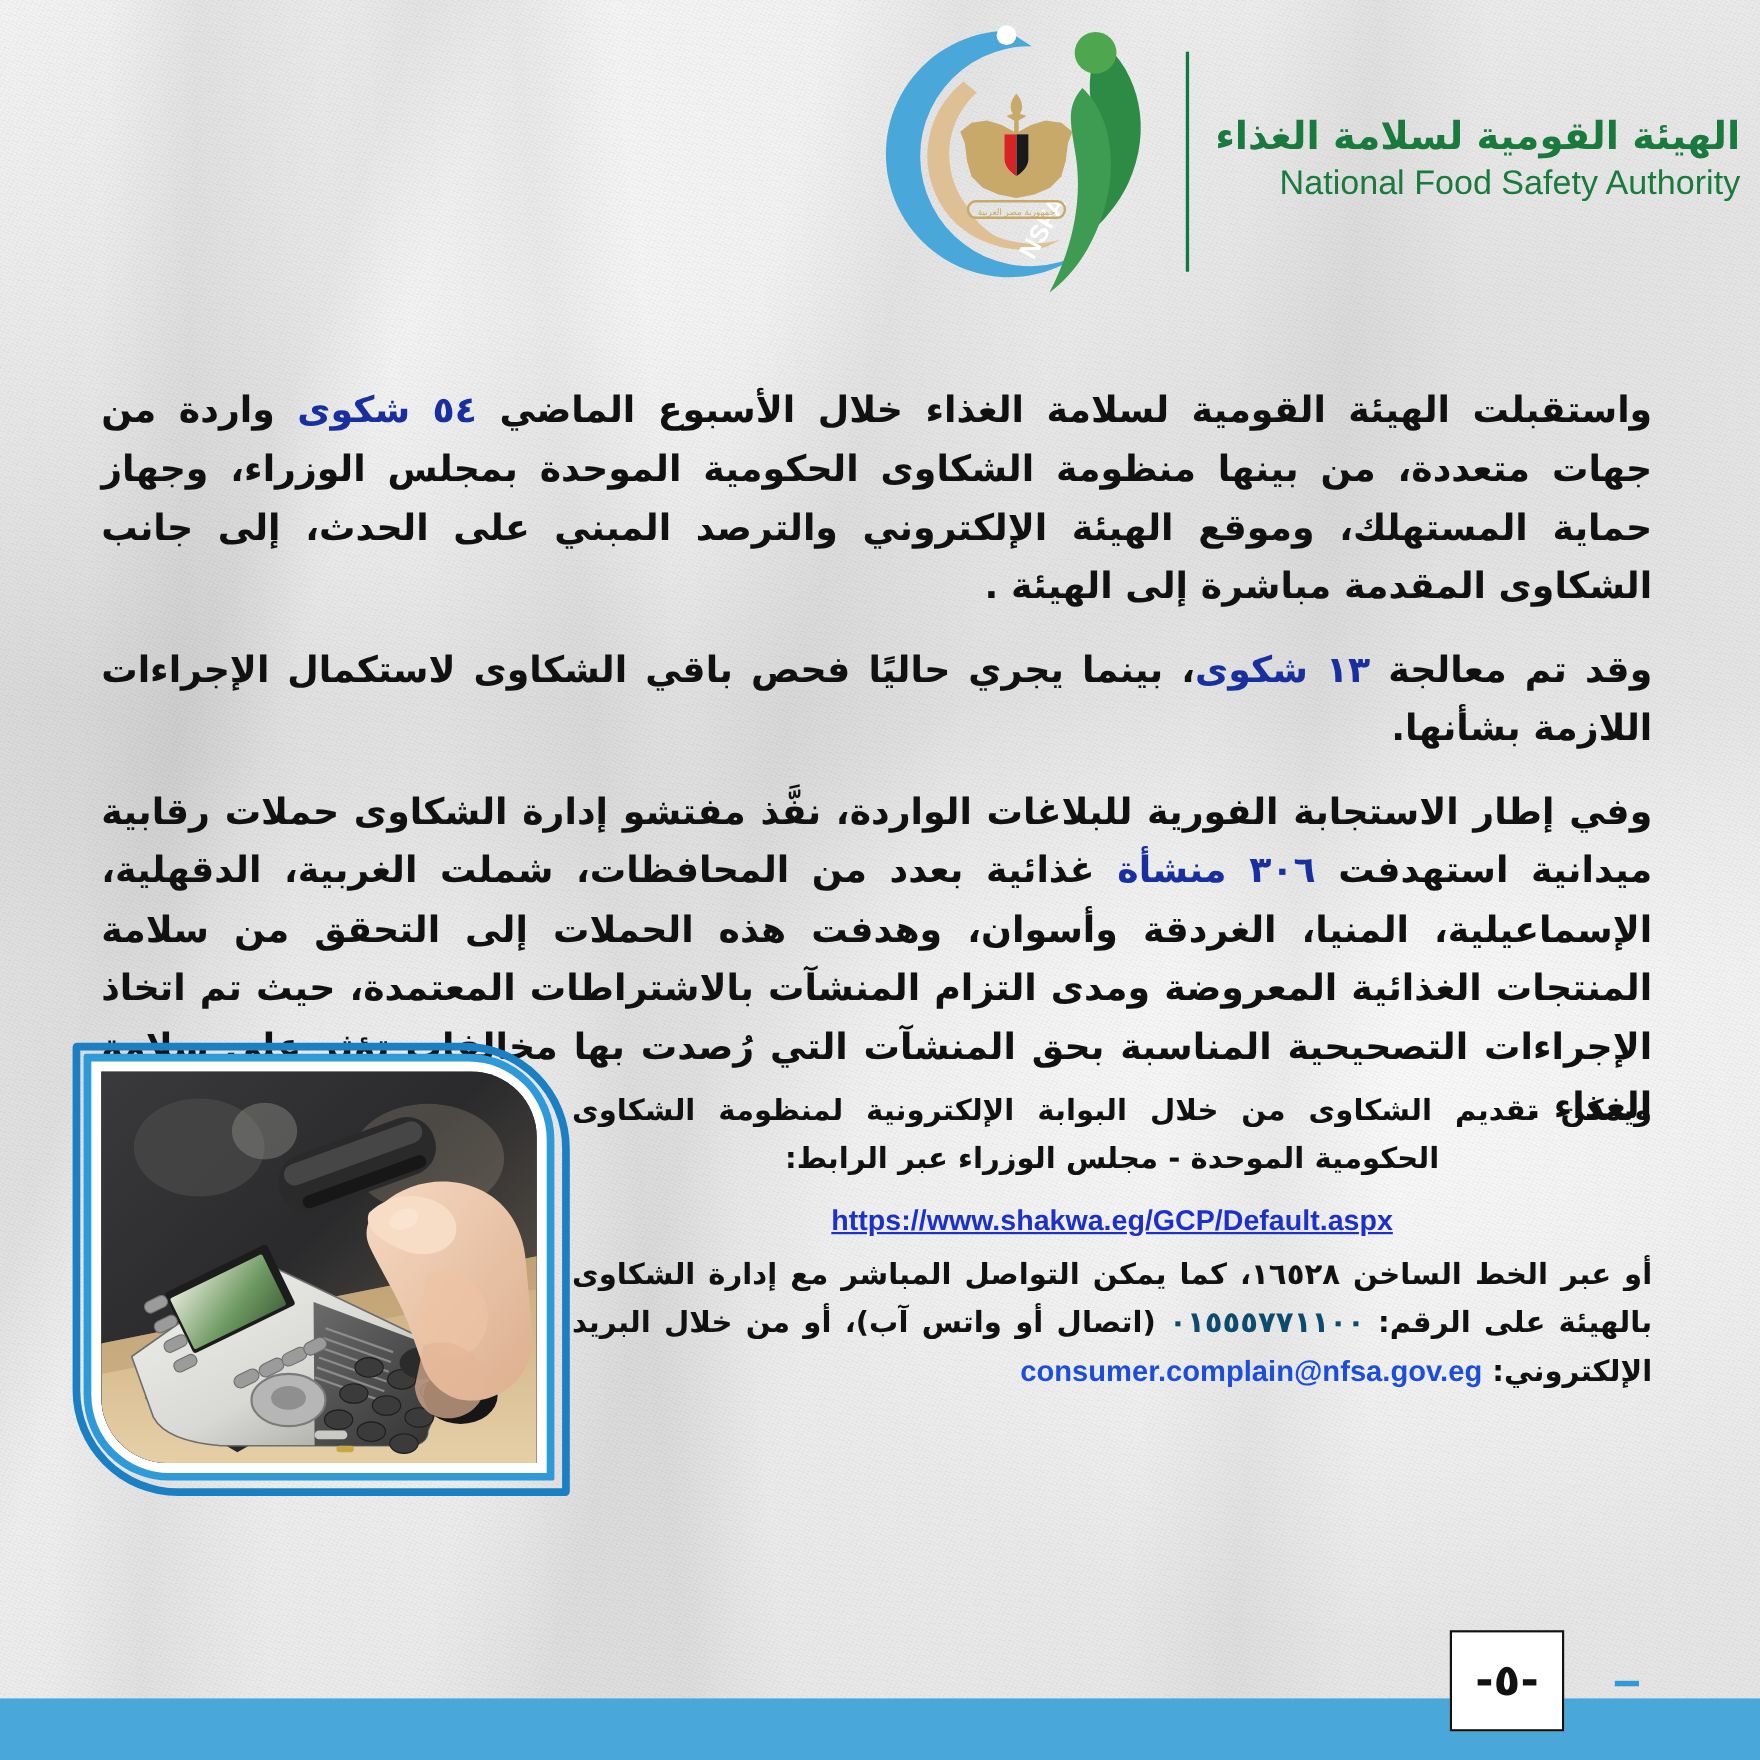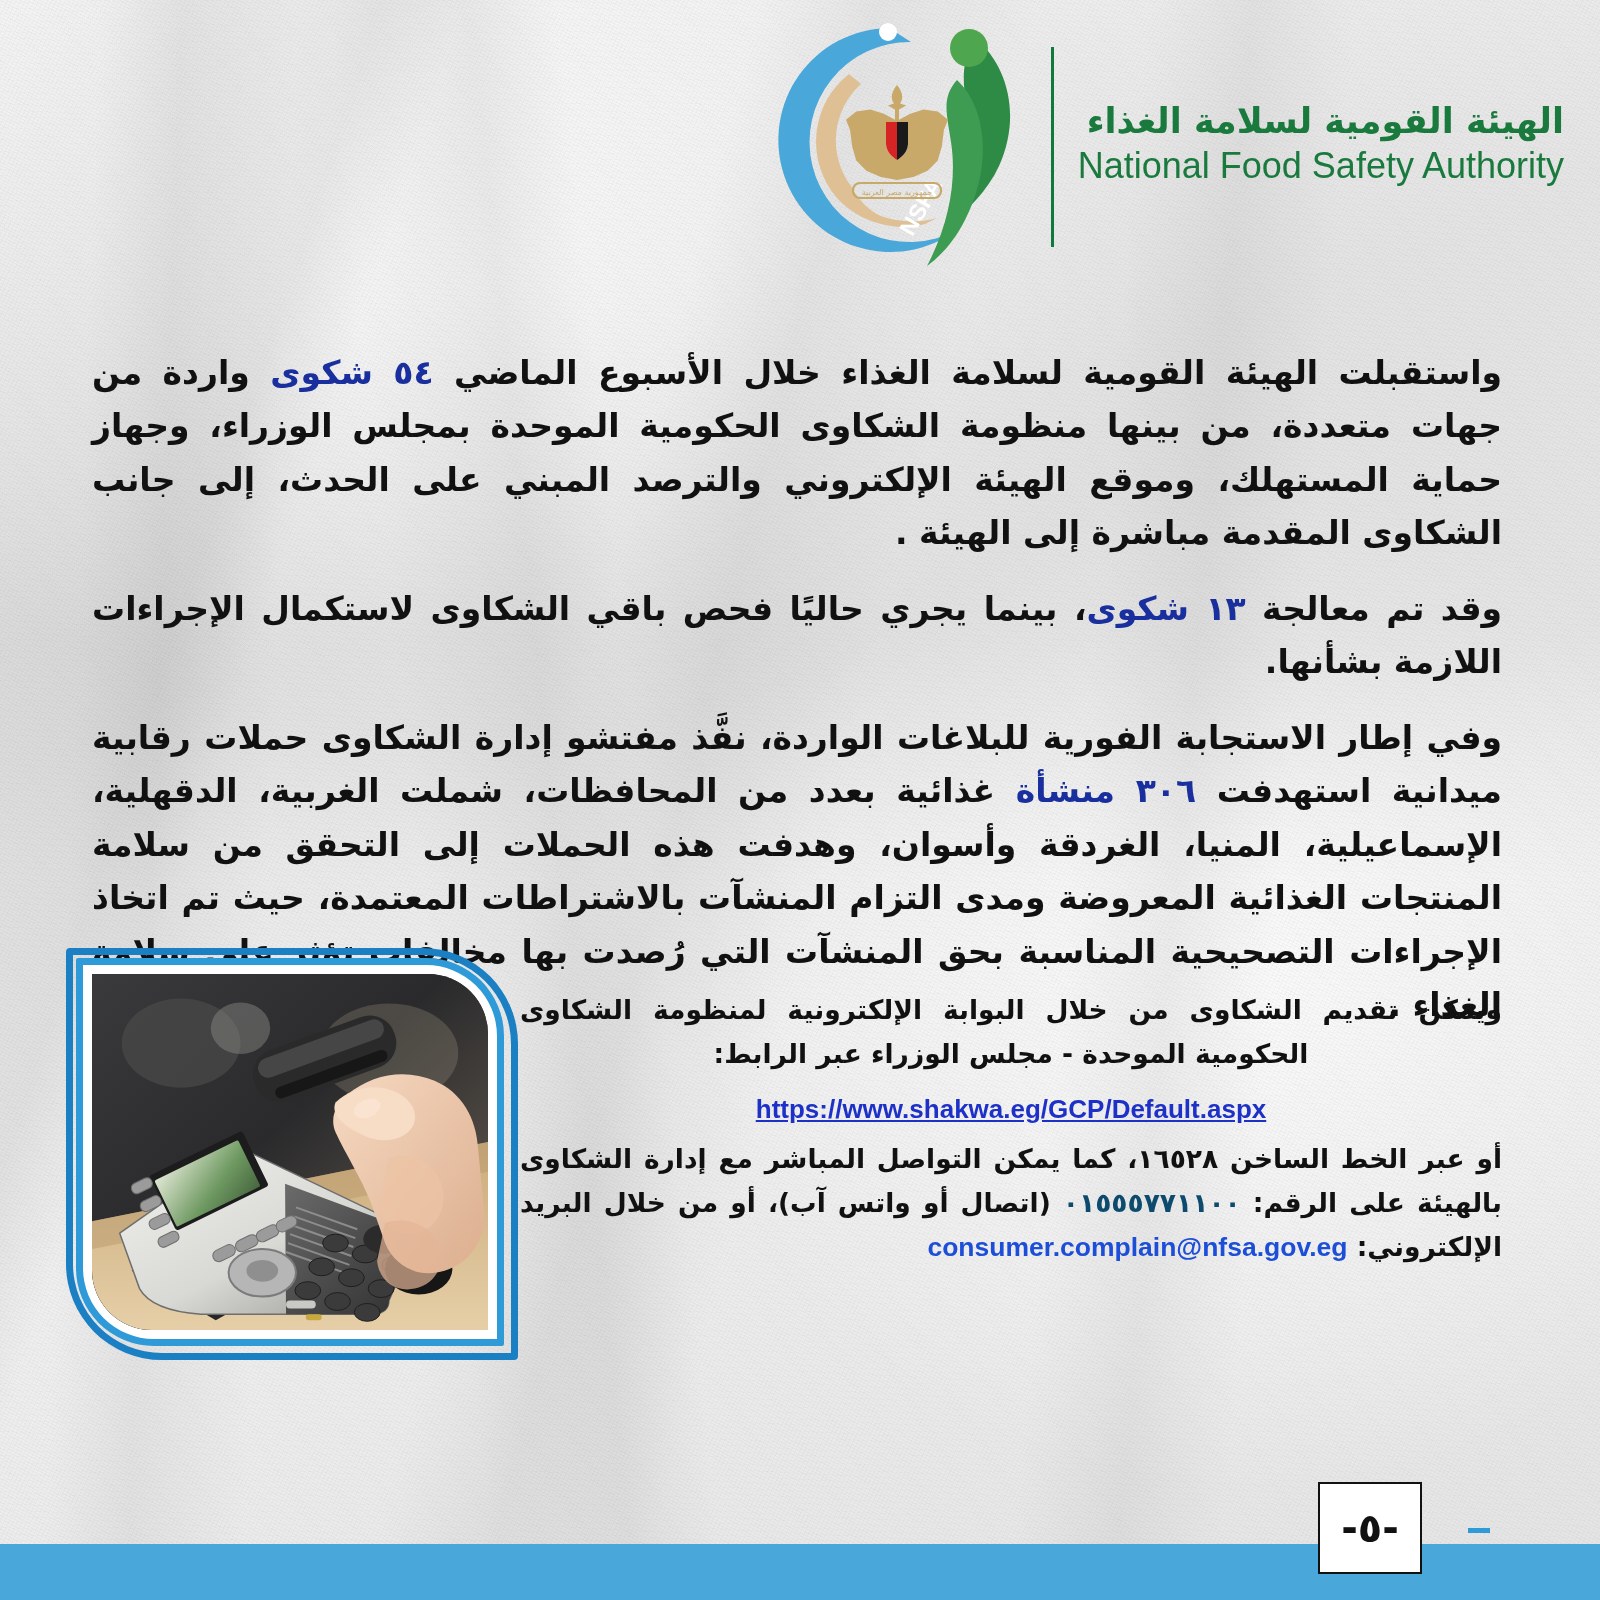--- a/index.html
+++ b/index.html
@@ -37,40 +37,40 @@
     position:absolute; inset:0;
     background-image:
       repeating-linear-gradient(27deg, rgba(0,0,0,.022) 0 1px, rgba(255,255,255,0) 1px 3px),
       repeating-linear-gradient(-64deg, rgba(0,0,0,.018) 0 1px, rgba(255,255,255,0) 1px 4px),
       repeating-linear-gradient(3deg, rgba(0,0,0,.012) 0 1px, rgba(255,255,255,0) 1px 6px);
     pointer-events:none;
   }
 
   
   .header {
-    position:absolute; top:14px; right:36px;
+    position:absolute; top:14px; right:18px;
     display:flex; flex-direction:row; align-items:center; gap:0;
     z-index:5;
   }
   .logo-wrap{ width:272px; height:266px; position:relative; flex:0 0 auto;}
   .logo-wrap svg{ width:100%; height:100%; display:block;}
 
   .divider{
     width:3px; height:200px; background:#0f7a3d;
     margin:0 24px 0 18px; flex:0 0 auto;
   }
 
   .titles{ text-align:right; padding-bottom:6px; }
   .title-ar{
     font-size:35px; font-weight:700; color:#1a7a3e;
     letter-spacing:1px; line-height:1.24; white-space:nowrap;
     font-family:"DejaVu Sans", sans-serif;
   }
   .title-en{
-    font-size:36px; color:#1a7a3e; line-height:1.22;
+    font-size:31px; color:#1a7a3e; line-height:1.22;
     font-family:"Liberation Sans", sans-serif; white-space:nowrap;
     direction:ltr;
   }
 
   
   .article{
     position:absolute;
     top:346px; right:98px; left:92px;
     z-index:4;
     direction:rtl; text-align:justify;

